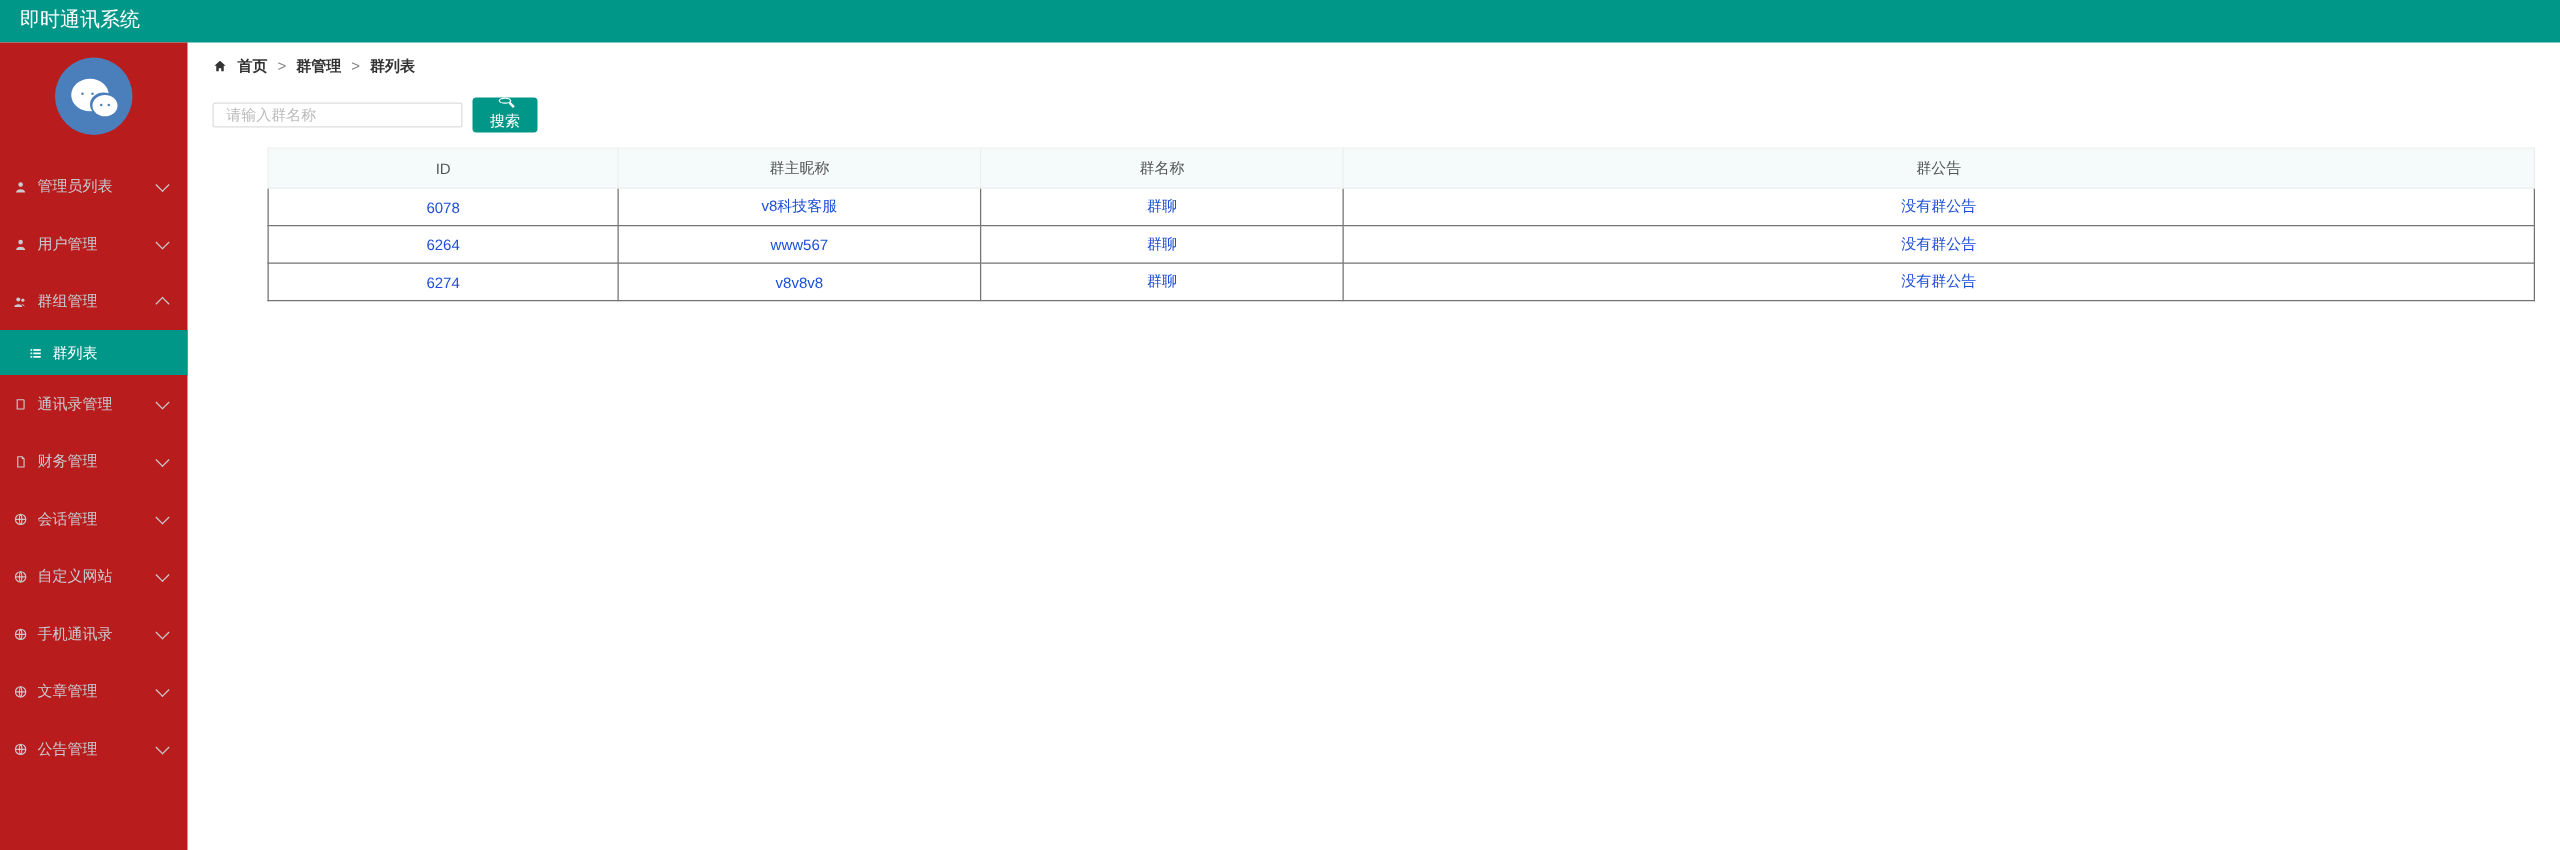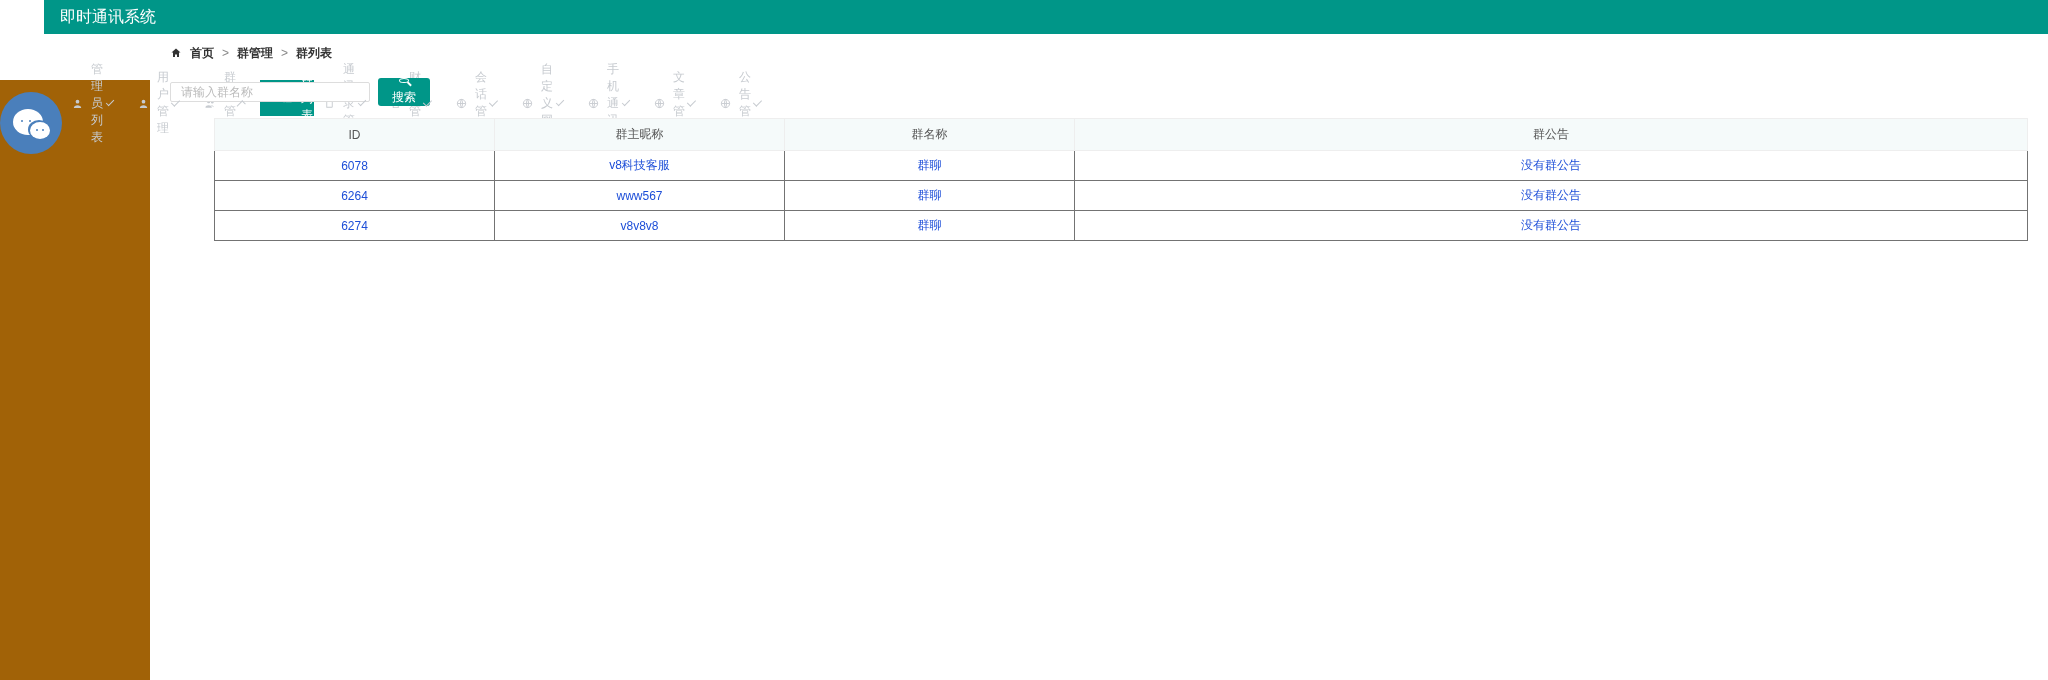--- a/index.html
+++ b/index.html
@@ -5,33 +5,31 @@
     * { margin: 0; padding: 0; box-sizing: border-box; }
     body { font-family: "Microsoft YaHei", Arial, sans-serif; font-size: 12px; background: #fff; }
 
     .header {
       background: #009688;
       color: #fff;
       height: 34px;
       line-height: 34px;
       padding-left: 16px;
       font-size: 16px;
-      margin-left: 44px;
     }
 
     .container { display: flex; height: calc(680px - 34px); }
 
     .sidebar {
       width: 150px;
-      background: #a16207;
+      background: #b91c1c;
       color: #aab0b6;
       display: flex;
-      flex-direction: row;
+      flex-direction: column;
       flex-shrink: 0;
-      margin-top: 46px;
     }
 
     .logo-wrap {
       display: flex;
       justify-content: center;
       padding: 12px 0 18px;
     }
     .logo {
       width: 62px; height: 62px; border-radius: 50%;
       background: #4a7fbb;

